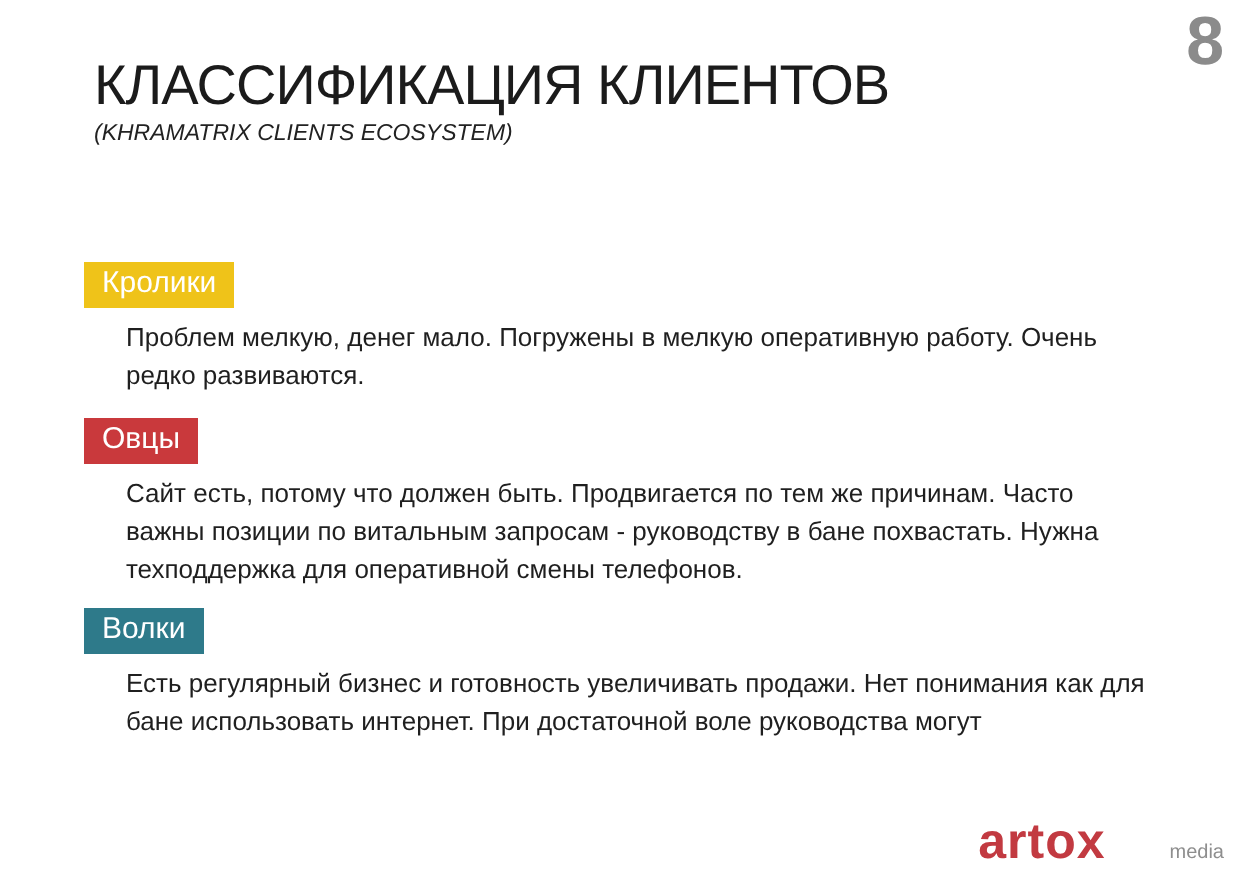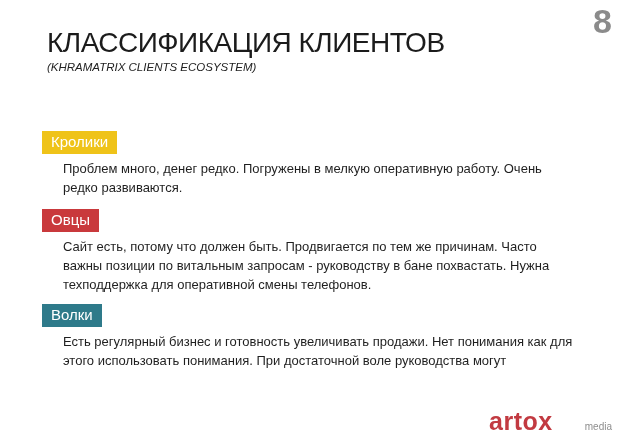--- a/index.html
+++ b/index.html
@@ -98,39 +98,39 @@
   <div class="page-number" style="color: rgb(139, 139, 139);">8</div>
 
   <div class="header">
     <div class="title">КЛАССИФИКАЦИЯ КЛИЕНТОВ</div>
     <div class="subtitle">(KHRAMATRIX CLIENTS ECOSYSTEM)</div>
   </div>
 
   <section class="category" style="top:131px">
     <span class="badge" style="background-color: rgb(239, 195, 25);">Кролики</span>
     <div class="para">
-      <div class="line">Проблем много, денег редко. Погружены в мелкую оперативную работу. Очень</div>
+      <div class="line">Проблем мелкую, денег мало. Погружены в мелкую оперативную работу. Очень</div>
       <div class="line">редко развиваются.</div>
     </div>
   </section>
 
   <section class="category" style="top:209px">
     <span class="badge" style="background-color: rgb(201, 57, 60);">Овцы</span>
     <div class="para">
       <div class="line">Сайт есть, потому что должен быть. Продвигается по тем же причинам. Часто</div>
       <div class="line">важны позиции по витальным запросам - руководству в бане похвастать. Нужна</div>
       <div class="line">техподдержка для оперативной смены телефонов.</div>
     </div>
   </section>
 
   <section class="category" style="top:304px">
     <span class="badge" style="background-color: rgb(46, 122, 138);">Волки</span>
     <div class="para">
       <div class="line">Есть регулярный бизнес и готовность увеличивать продажи. Нет понимания как для</div>
-      <div class="line">этого использовать понимания. При достаточной воле руководства могут</div>
+      <div class="line">бане использовать интернет. При достаточной воле руководства могут</div>
     </div>
   </section>
 
   <div class="logo">
     <span class="logo-brand" style="color: rgb(194, 58, 65);">artox</span>
     <span class="logo-suffix" style="color: rgb(142, 142, 142);">media</span>
   </div>
 
 </div>
 

